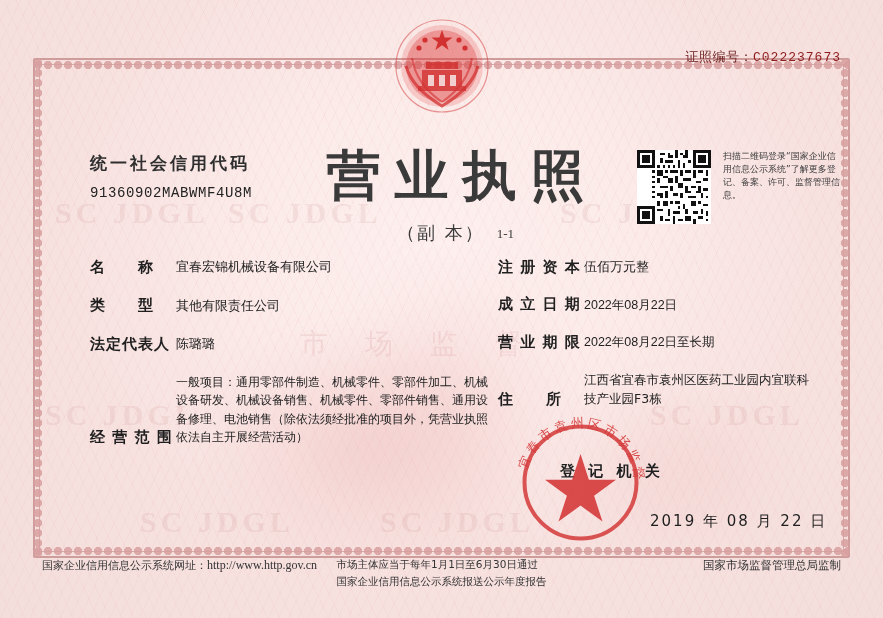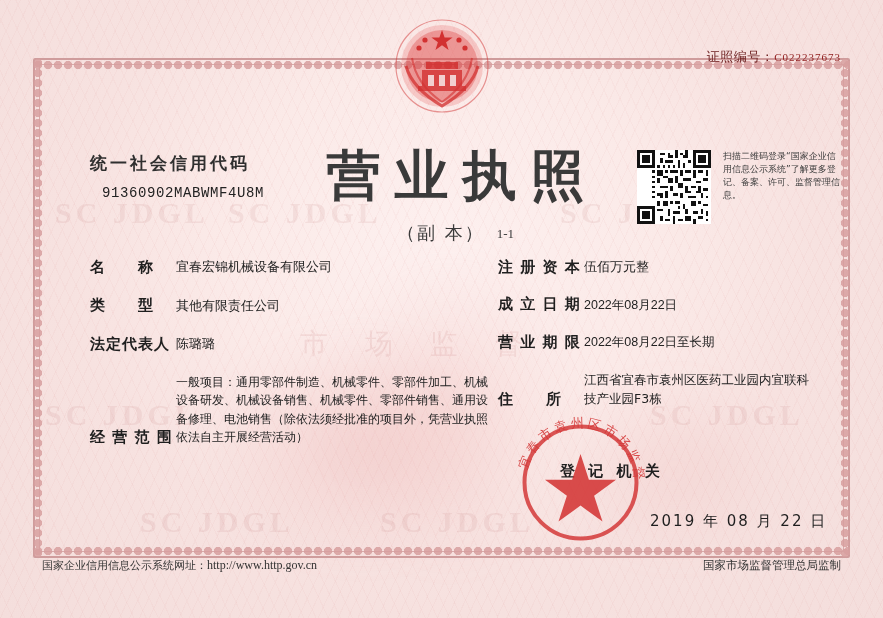--- a/index.html
+++ b/index.html
@@ -113,22 +113,22 @@
     position: absolute;
     right: 42px;
     top: 48px;
     font-family: "DejaVu Sans", sans-serif;
     font-size: 13px;
     color: #7a1f1f;
     letter-spacing: .5px;
   }
   .cert-no .label { color: #6d2020; }
   .cert-no .value {
-    font-family: Liberation Serif, serif;
-    font-size: 11px;
+    font-family: Liberation Mono, monospace;
+    font-size: 13px;
     letter-spacing: 1px;
     color: #8f1c1c;
   }
 
   
   .title {
     position: absolute;
     left: 0; right: 0;
     top: 140px;
     text-align: center;
@@ -170,21 +170,20 @@
     font-size: 17px;
     letter-spacing: 3px;
     font-weight: 600;
   }
   .credit .cc-value {
     margin-top: 10px;
     font-family: "Liberation Mono", monospace;
     font-size: 14px;
     letter-spacing: .6px;
     color: #222;
-    margin-left: 12px;
   }
 
   
   .qr-wrap {
     position: absolute;
     right: 172px;
     top: 150px;
     width: 74px;
     height: 74px;
   }
@@ -554,15 +553,19 @@
       <text font-family="DejaVu Sans, sans-serif" font-size="13" fill="#cf2222" opacity=".9" letter-spacing="3">
         <textPath href="#sealArc" startOffset="7%">宜春市袁州区市场监督管理局</textPath>
       </text>
     </svg>
   </div>
 
   <div class="footer">
     <div class="f-left">
       <span>国家企业信用信息公示系统网址：</span><span class="url">http://www.http.gov.cn</span>
     </div>
+    <div class="f-center">
+      <div>市场主体应当于每年1月1日至6月30日通过</div>
+      <div>国家企业信用信息公示系统报送公示年度报告</div>
+    </div>
     <div class="f-right">国家市场监督管理总局监制</div>
   </div>
 </div>
 
 </body></html>

